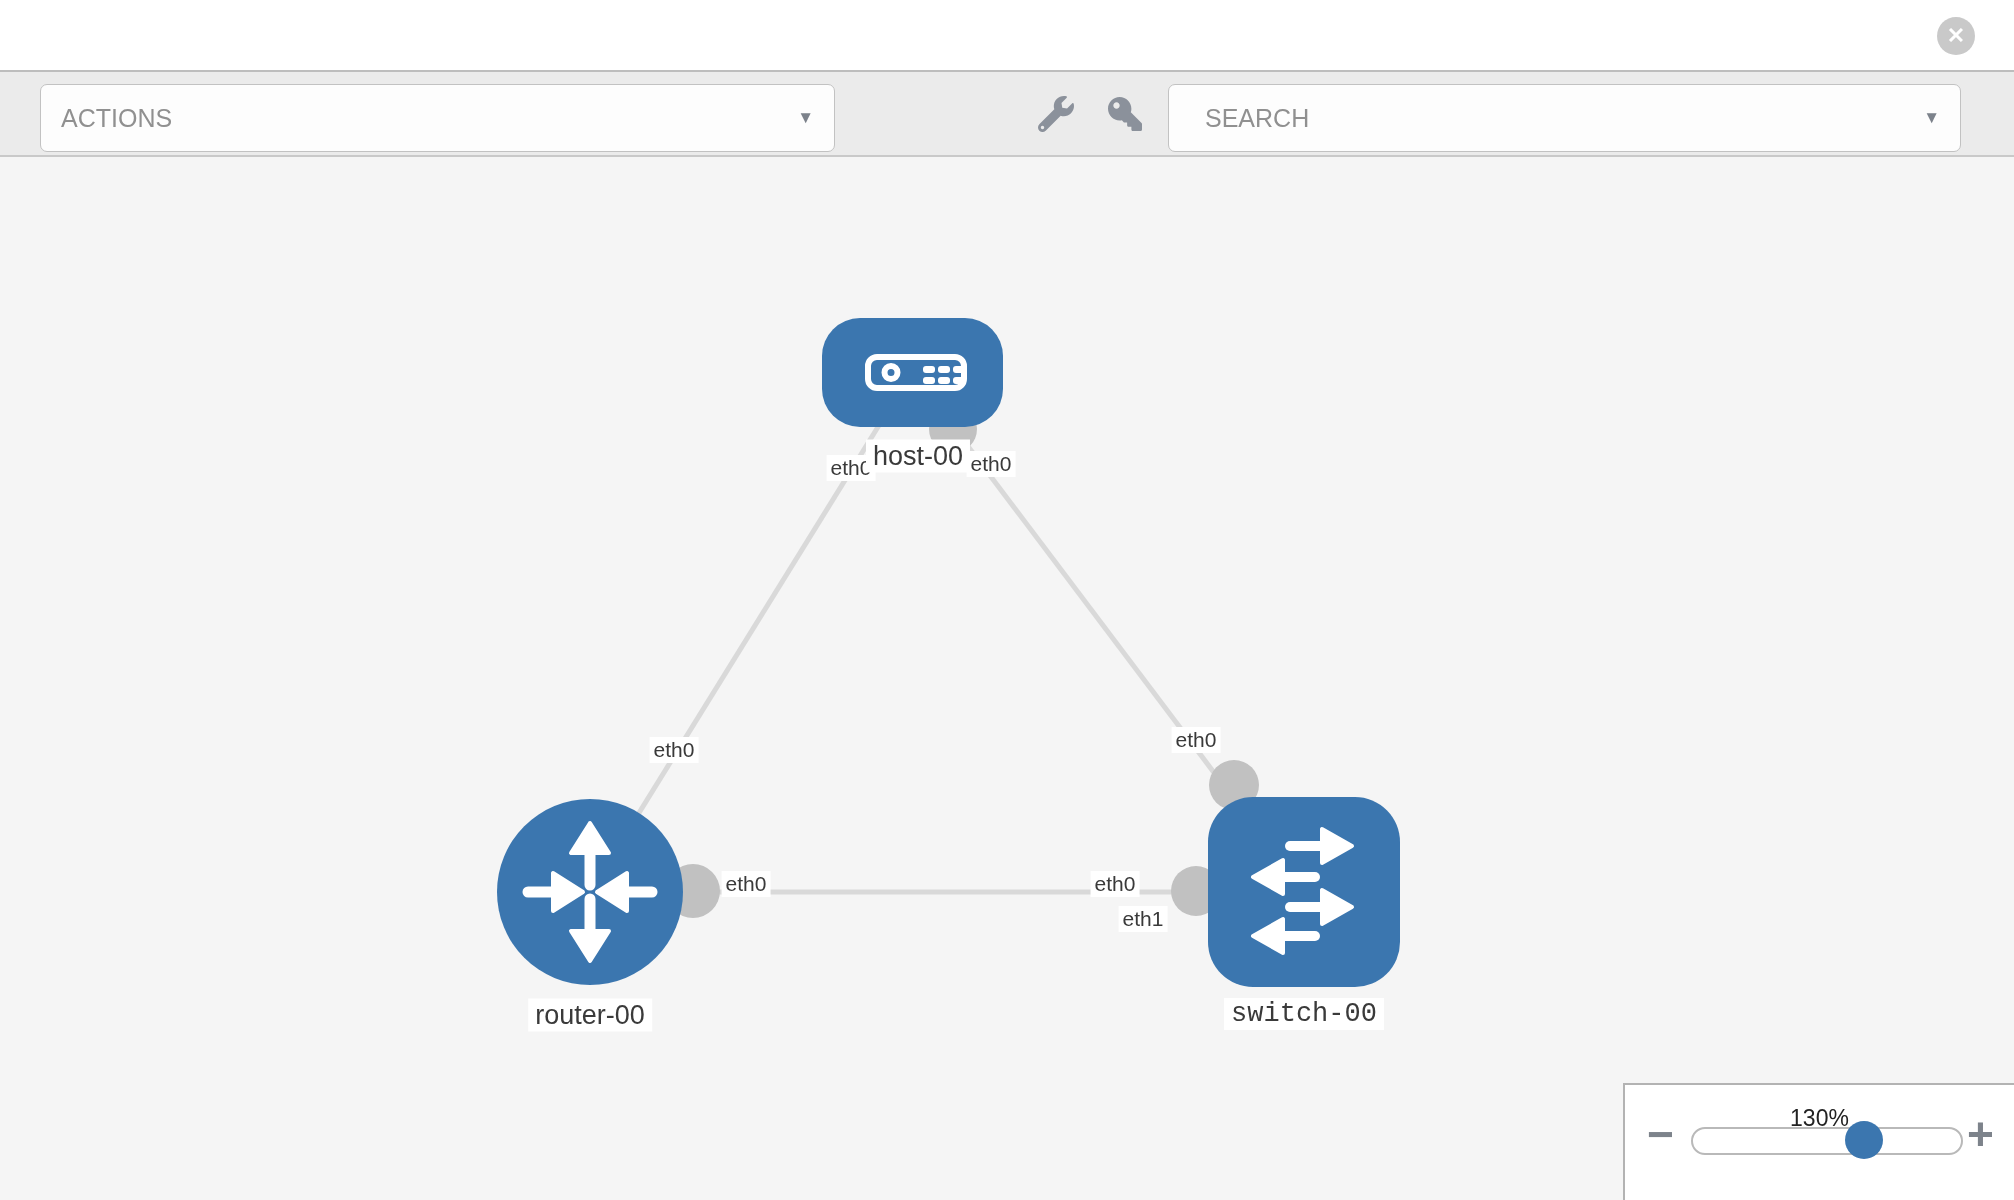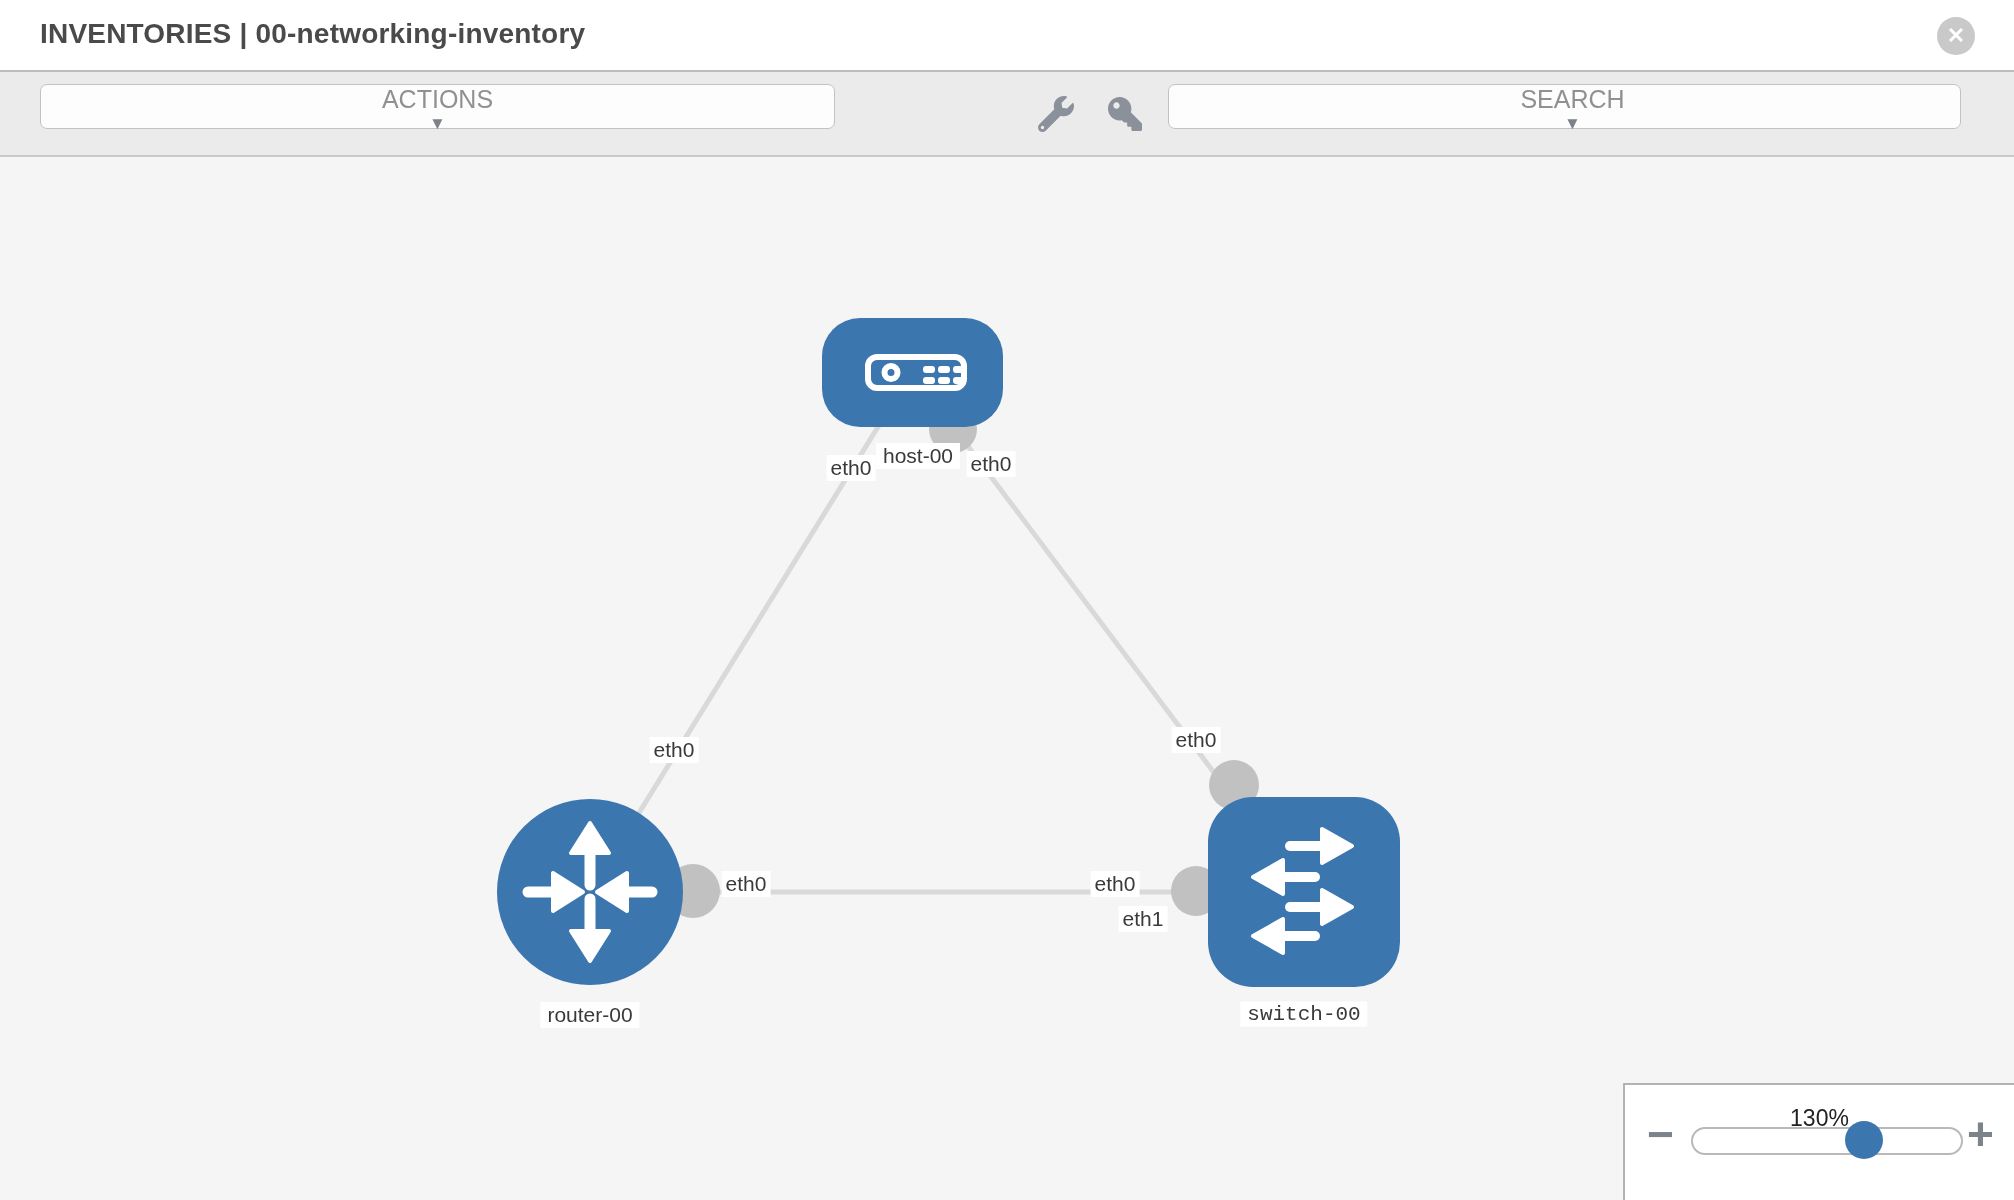--- a/index.html
+++ b/index.html
@@ -6,52 +6,51 @@
   .app{position:relative;width:2014px;height:1200px;overflow:hidden;font-family:"Liberation Sans",sans-serif;background:#fff;}
 
   
   .header{position:absolute;top:0;left:0;width:2014px;height:70px;background:#ffffff;border-bottom:2px solid #bdbdbd;}
   .page-title{position:absolute;left:40px;top:18px;font-size:28px;font-weight:bold;color:#4a4a4a;letter-spacing:0.2px;}
   .close-btn{position:absolute;left:1937px;top:17px;width:38px;height:38px;border-radius:50%;background:#c9c9c9;border:none;cursor:pointer;padding:0;display:flex;align-items:center;justify-content:center;}
   .close-btn span{color:#ffffff;font-size:22px;font-weight:bold;line-height:1;}
 
   
   .toolbar{position:absolute;top:72px;left:0;width:2014px;height:85px;background:#ebebeb;border-bottom:2px solid #c9c9c9;box-sizing:border-box;}
-  .dropdown{position:absolute;top:12px;height:45px;background:#fdfdfd;border:1px solid #c2c2c2;border-radius:7px;box-sizing:border-box;display:flex;align-items:center;justify-content:space-between;padding:0 20px;color:#909090;font-size:25px;cursor:pointer;flex-direction:column;}
+  .dropdown{position:absolute;top:12px;height:68px;background:#fdfdfd;border:1px solid #c2c2c2;border-radius:7px;box-sizing:border-box;display:flex;align-items:center;justify-content:space-between;padding:0 20px;color:#909090;font-size:25px;cursor:pointer;}
   .dropdown.actions{left:40px;width:795px;}
   .dropdown.search{left:1168px;width:793px;padding-left:36px;}
   .caret{color:#7c828b;font-size:17px;}
   .tool-icons{position:absolute;left:1038px;top:12px;height:60px;display:flex;align-items:center;gap:34px;}
   .icon-btn{background:none;border:none;padding:0;cursor:pointer;display:flex;align-items:center;}
   .icon-btn svg{fill:#8b919b;}
 
   
   .canvas{position:absolute;top:157px;left:0;width:2014px;height:1043px;background:#f5f5f5;}
   svg.graph{position:absolute;left:0;top:0;}
   .glabel{position:absolute;transform:translate(-50%,-50%);background:#ffffff;color:#3a3a3a;white-space:nowrap;}
-  .node-label{font-size:21px;padding:1px 7px;}
+  .node-label{font-size:27px;padding:1px 7px;}
   .eth-label{font-size:21px;padding:1px 4px;}
   .z1{z-index:1;} .z2{z-index:2;}
 
   
   .zoom-panel{position:absolute;left:1623px;top:926px;width:391px;height:117px;background:#ffffff;border-top:2px solid #b3b3b3;border-left:2px solid #b3b3b3;box-sizing:border-box;}
   .zoom-value{position:absolute;top:8px;left:0;width:100%;text-align:center;font-size:23px;color:#222222;margin-top:12px;}
   .zoom-minus,.zoom-plus{position:absolute;top:26px;background:none;border:none;padding:0;font-size:46px;font-weight:bold;color:#7d838b;line-height:46px;cursor:pointer;}
   .zoom-minus{left:22px;}
   .zoom-plus{left:342px;}
   .zoom-track{position:absolute;left:66px;top:42px;width:272px;height:28px;border:2px solid #b9b9b9;border-radius:16px;background:#ffffff;box-sizing:border-box;cursor:pointer;}
   .zoom-thumb{position:absolute;left:152px;top:-8px;width:38px;height:38px;border-radius:50%;background:#3b76af;cursor:grab;}
 </style>
 </head>
 <body>
 
 <div class="app">
 
   <div class="header">
-    <div class="page-title">INVENTORIES | 00-networking-inventory</div>
     <button class="close-btn">
       <span>✕</span>
     </button>
   </div>
 
   <div class="toolbar">
     <div class="dropdown actions">
       <span>ACTIONS</span>
       <span class="caret">▼</span>
     </div>

